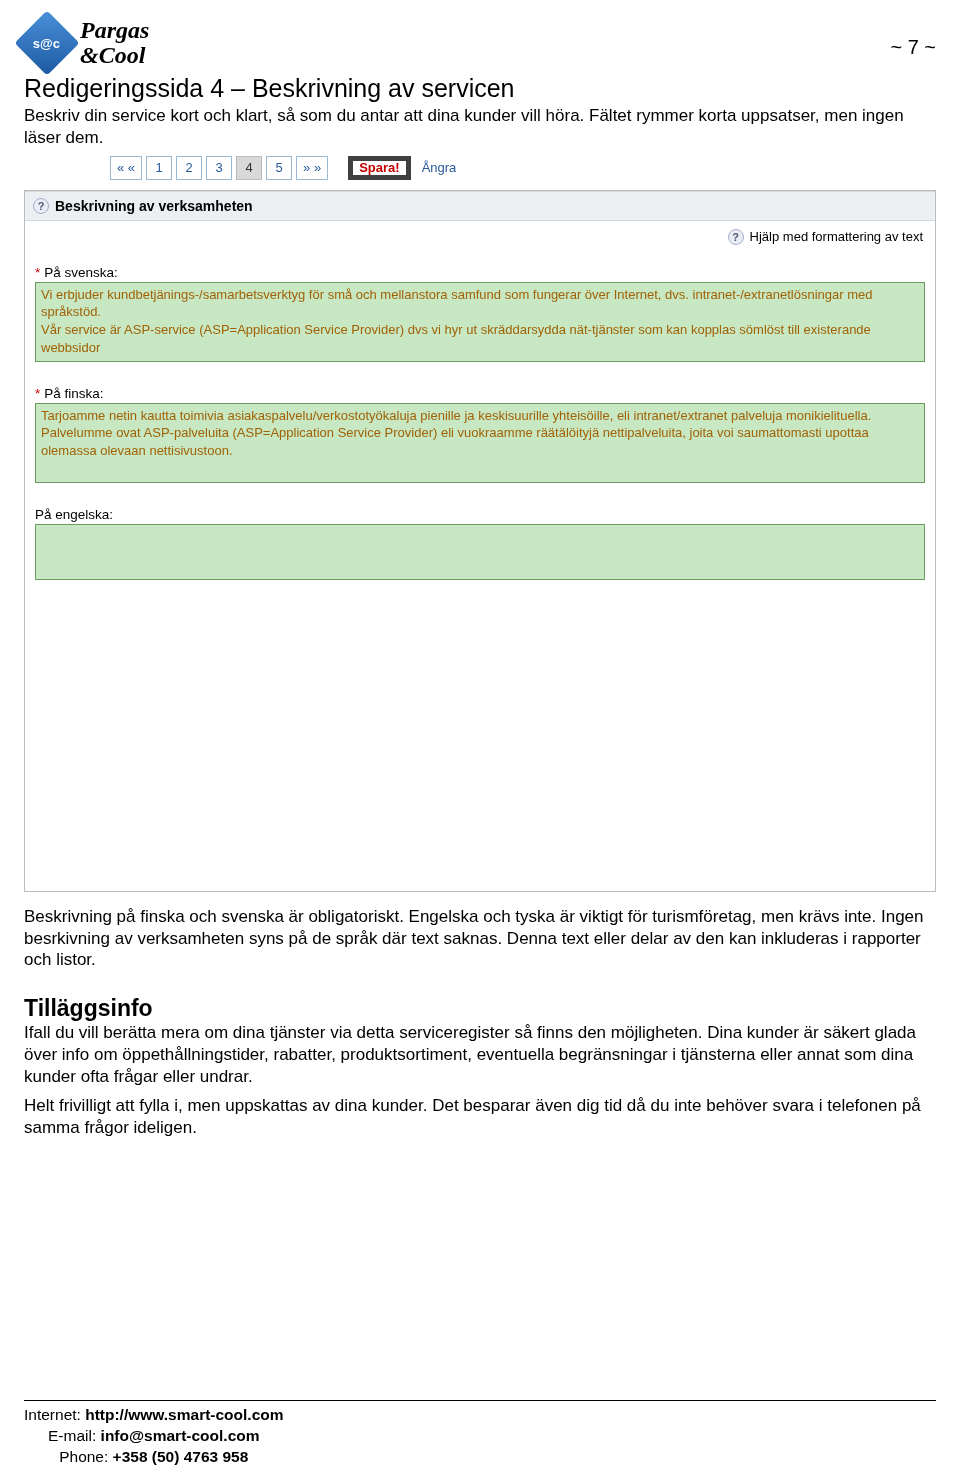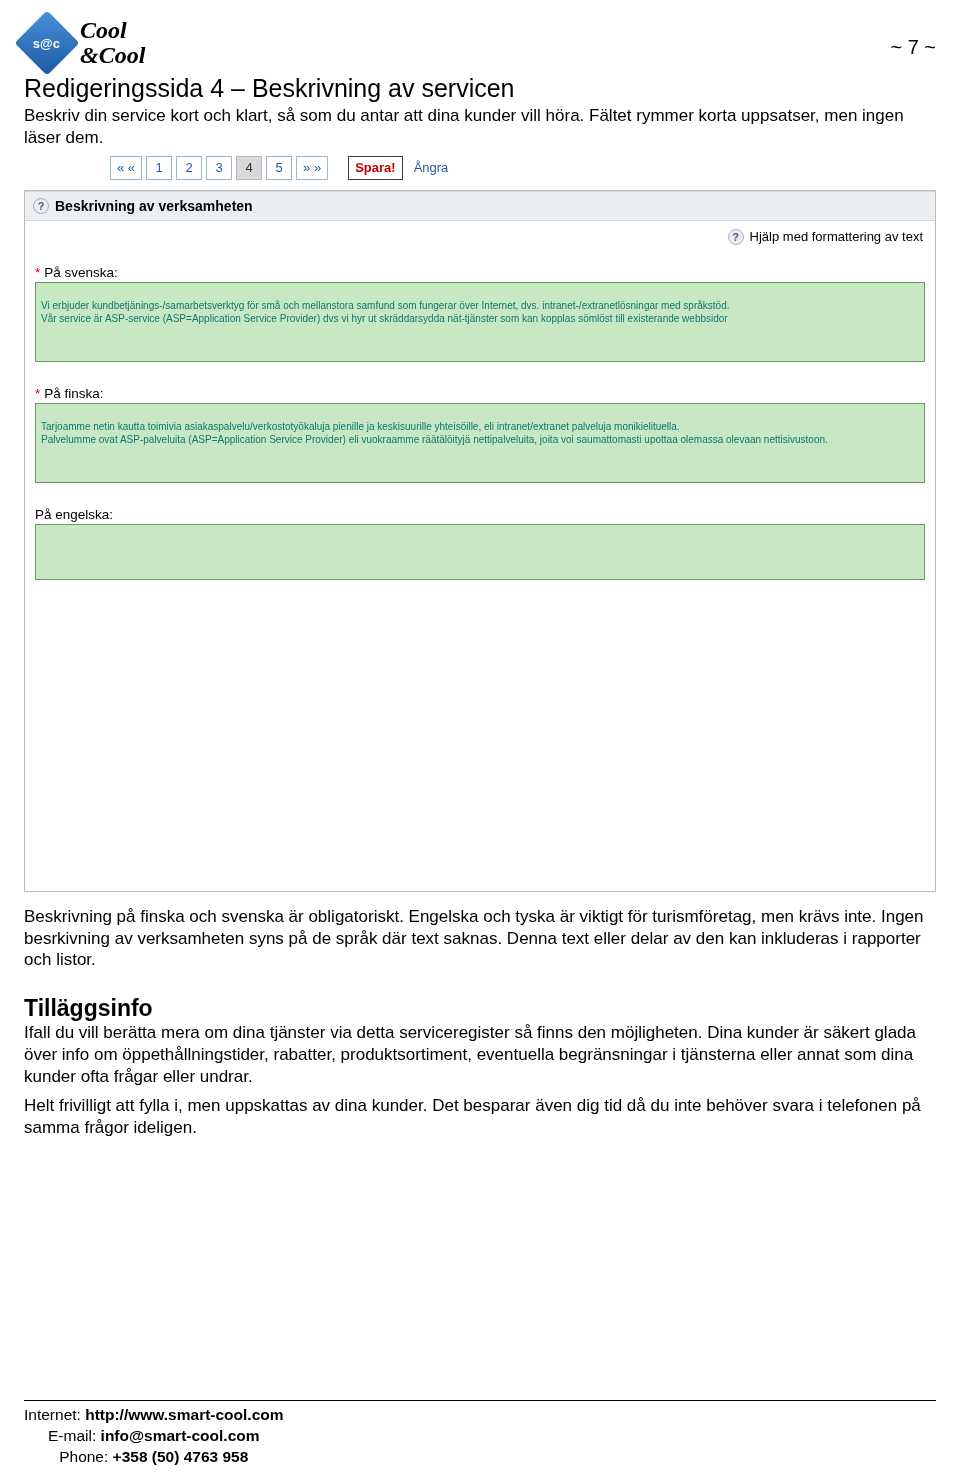--- a/index.html
+++ b/index.html
@@ -80,21 +80,21 @@
     font-size:13px;
     color:#2a5a99;
     display:flex; align-items:center; justify-content:center;
   }
   .pager .pbtn.active {
     background:#d9d9d9;
     color:#333;
     border-color:#bbb;
   }
   .pager .spara {
-    border:1px solid #404040;
+    border:5px solid #404040;
     color:#c30000;
     font-weight:bold;
   }
   .pager .angra {
     color:#2a5a99;
     border-color:transparent;
     background:transparent;
   }
   
   .screenshot {
@@ -137,24 +137,24 @@
   .lang-label {
     font-size:13.5px;
     margin: 14px 0 2px 0;
   }
   .lang-label .star { color:#c00; margin-right:4px; }
   .textarea-like {
     width:100%;
     min-height:78px;
     background:#c7e8c2;
     border:1px solid #6a9c62;
-    padding:16px 5px;
+    padding:3px 5px;
     font-family: Verdana, Arial, sans-serif;
-    font-size:10px;
-    color:#0f766e;
+    font-size:13px;
+    color:#a16207;
     line-height:1.35;
     white-space:pre-wrap;
     overflow:hidden;
   }
   .textarea-like.tall { min-height:80px; }
   .textarea-like.short { min-height:56px; }
   
   .body-copy p {
     font-size:17px;
     line-height:1.28;
@@ -198,21 +198,21 @@
 <body>
 
 <div class="page">
 
   <div class="header">
     <div class="brand">
       <div class="logo-diamond">
         <span>s@c</span>
       </div>
       <div class="brand-text">
-        <div>Cool</div>
+        <div>Pargas</div>
         <div>&amp;Cool</div>
       </div>
     </div>
     <div class="pagenum">~ 7 ~</div>
   </div>
 
   <h1 class="title">Redigeringssida 4 – Beskrivning av servicen</h1>
   <p class="lead">Beskriv din service kort och klart, så som du antar att dina kunder vill höra. Fältet rymmer korta uppsatser, men ingen läser dem.</p>
 
   <div class="pager">

